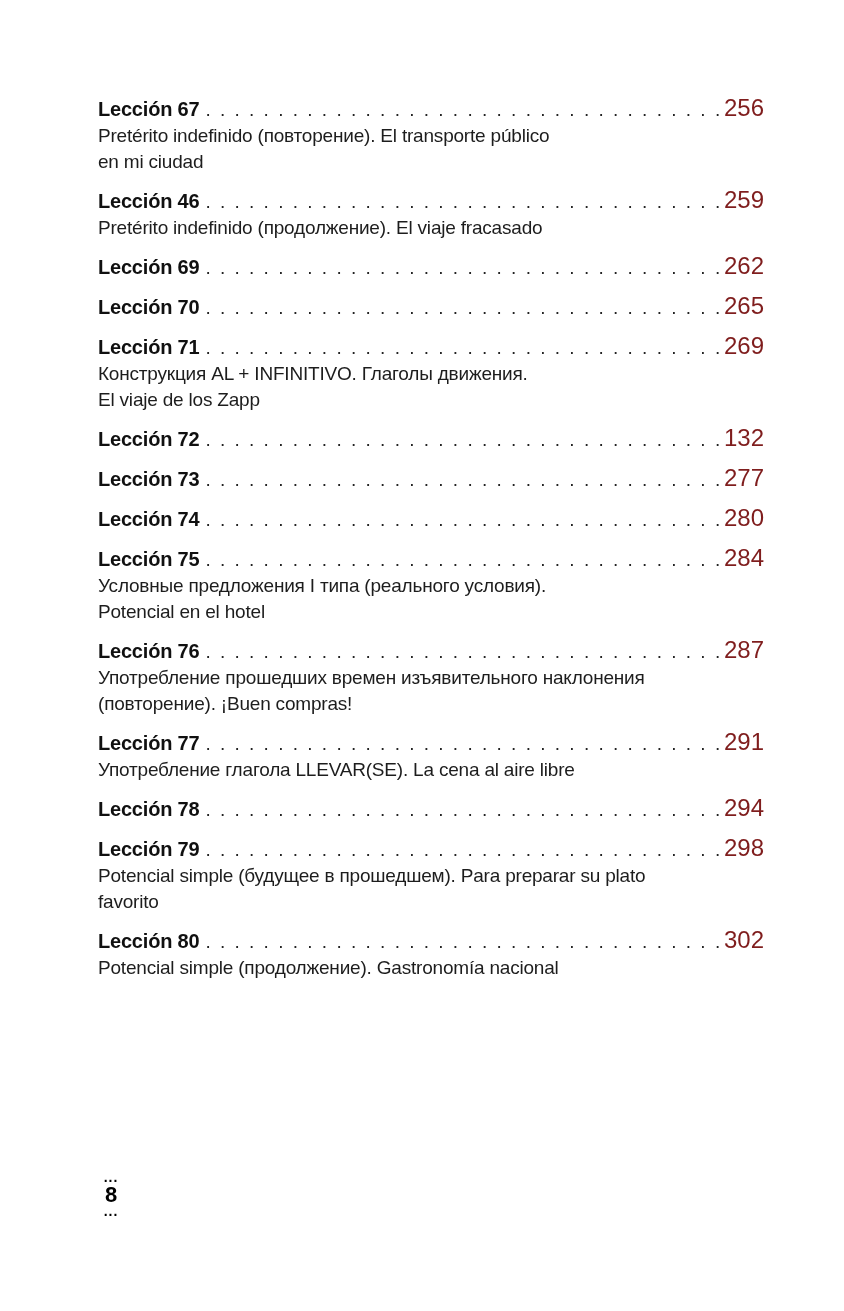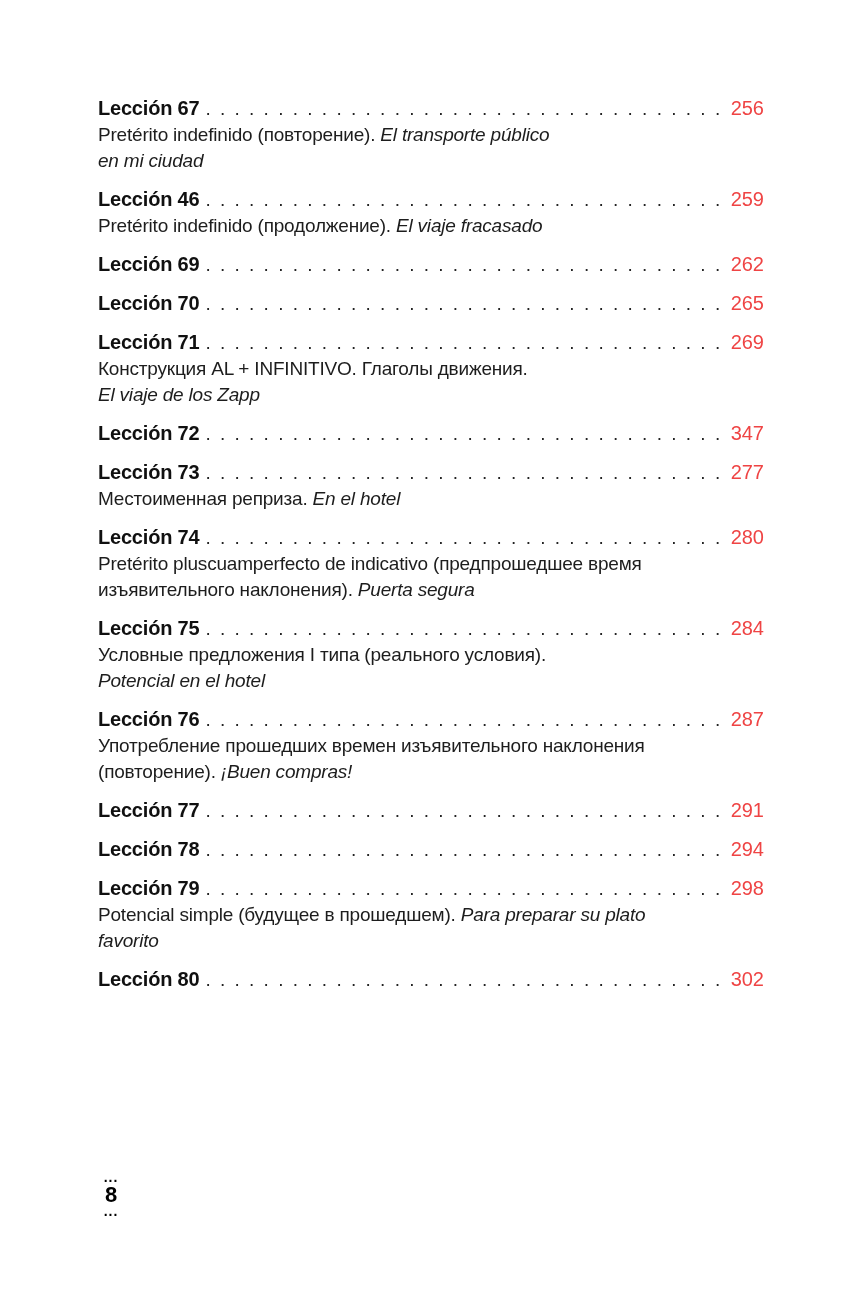--- a/index.html
+++ b/index.html
@@ -41,30 +41,30 @@
     overflow: hidden;
     white-space: nowrap;
     text-align: right;
     word-spacing: 4px;
     font-size: 19px;
     color: #222222;
     padding-left: 6px;
   }
   .pagenum {
     white-space: nowrap;
-    font-size: 20px;
-    color: #ef4444;
+    font-size: 24px;
+    color: #7f1d1d;
   }
   .desc {
     font-size: 19px;
     line-height: 26px;
     color: #1d1d1d;
     letter-spacing: -0.2px;
   }
-  .it { font-style: italic; }
+  .it { }
   .footer {
     position: absolute;
     left: 98px; top: 1173px;
     width: 26px;
     text-align: center;
     color: #000000;
   }
   .f-dots {
     font-weight: bold;
     font-size: 14px;
@@ -118,38 +118,36 @@
           <span class="lesson">Lección 71</span>
           <span class="leader"> . . . . . . . . . . . . . . . . . . . . . . . . . . . . . . . . . . . . . . . . . . . . . . . . . . . . . . . . . . . . . . . . . . . . . . . . . . . . . . . . . . . . . . . . . . . . . . . . . . . . . . . . . . . . . . . . . . . . . . . .</span>
           <span class="pagenum">269</span>
         </div>
         <div class="desc"><span>Конструкция AL + INFINITIVO. Глаголы движения.</span><br><span class="it">El viaje de los Zapp</span></div>
       </div>
       <div class="entry">
         <div class="row">
           <span class="lesson">Lección 72</span>
           <span class="leader"> . . . . . . . . . . . . . . . . . . . . . . . . . . . . . . . . . . . . . . . . . . . . . . . . . . . . . . . . . . . . . . . . . . . . . . . . . . . . . . . . . . . . . . . . . . . . . . . . . . . . . . . . . . . . . . . . . . . . . . . .</span>
-          <span class="pagenum">347</span>
+          <span class="pagenum">132</span>
         </div>
       </div>
       <div class="entry">
         <div class="row">
           <span class="lesson">Lección 73</span>
           <span class="leader"> . . . . . . . . . . . . . . . . . . . . . . . . . . . . . . . . . . . . . . . . . . . . . . . . . . . . . . . . . . . . . . . . . . . . . . . . . . . . . . . . . . . . . . . . . . . . . . . . . . . . . . . . . . . . . . . . . . . . . . . .</span>
           <span class="pagenum">277</span>
         </div>
-        <div class="desc"><span>Местоименная реприза. </span><span class="it">En el hotel</span></div>
       </div>
       <div class="entry">
         <div class="row">
           <span class="lesson">Lección 74</span>
           <span class="leader"> . . . . . . . . . . . . . . . . . . . . . . . . . . . . . . . . . . . . . . . . . . . . . . . . . . . . . . . . . . . . . . . . . . . . . . . . . . . . . . . . . . . . . . . . . . . . . . . . . . . . . . . . . . . . . . . . . . . . . . . .</span>
           <span class="pagenum">280</span>
         </div>
-        <div class="desc"><span>Pretérito pluscuamperfecto de indicativo (предпрошедшее время</span><br><span>изъявительного наклонения). </span><span class="it">Puerta segura</span></div>
       </div>
       <div class="entry">
         <div class="row">
           <span class="lesson">Lección 75</span>
           <span class="leader"> . . . . . . . . . . . . . . . . . . . . . . . . . . . . . . . . . . . . . . . . . . . . . . . . . . . . . . . . . . . . . . . . . . . . . . . . . . . . . . . . . . . . . . . . . . . . . . . . . . . . . . . . . . . . . . . . . . . . . . . .</span>
           <span class="pagenum">284</span>
         </div>
         <div class="desc"><span>Условные предложения I типа (реального условия).</span><br><span class="it">Potencial en el hotel</span></div>
       </div>
       <div class="entry">
@@ -159,20 +157,21 @@
           <span class="pagenum">287</span>
         </div>
         <div class="desc"><span>Употребление прошедших времен изъявительного наклонения</span><br><span>(повторение). </span><span class="it">¡Buen compras!</span></div>
       </div>
       <div class="entry">
         <div class="row">
           <span class="lesson">Lección 77</span>
           <span class="leader"> . . . . . . . . . . . . . . . . . . . . . . . . . . . . . . . . . . . . . . . . . . . . . . . . . . . . . . . . . . . . . . . . . . . . . . . . . . . . . . . . . . . . . . . . . . . . . . . . . . . . . . . . . . . . . . . . . . . . . . . .</span>
           <span class="pagenum">291</span>
         </div>
+        <div class="desc"><span>Употребление глагола LLEVAR(SE). </span><span class="it">La cena al aire libre</span></div>
       </div>
       <div class="entry">
         <div class="row">
           <span class="lesson">Lección 78</span>
           <span class="leader"> . . . . . . . . . . . . . . . . . . . . . . . . . . . . . . . . . . . . . . . . . . . . . . . . . . . . . . . . . . . . . . . . . . . . . . . . . . . . . . . . . . . . . . . . . . . . . . . . . . . . . . . . . . . . . . . . . . . . . . . .</span>
           <span class="pagenum">294</span>
         </div>
       </div>
       <div class="entry">
         <div class="row">
@@ -181,20 +180,21 @@
           <span class="pagenum">298</span>
         </div>
         <div class="desc"><span>Potencial simple (будущее в прошедшем). </span><span class="it">Para preparar su plato</span><br><span class="it">favorito</span></div>
       </div>
       <div class="entry">
         <div class="row">
           <span class="lesson">Lección 80</span>
           <span class="leader"> . . . . . . . . . . . . . . . . . . . . . . . . . . . . . . . . . . . . . . . . . . . . . . . . . . . . . . . . . . . . . . . . . . . . . . . . . . . . . . . . . . . . . . . . . . . . . . . . . . . . . . . . . . . . . . . . . . . . . . . .</span>
           <span class="pagenum">302</span>
         </div>
+        <div class="desc"><span>Potencial simple (продолжение). </span><span class="it">Gastronomía nacional</span></div>
       </div>
     </div>
 
   <div class="footer">
     <div class="f-dots">...</div>
     <div class="f-num">8</div>
     <div class="f-dots">...</div>
   </div>
 
 </div>

